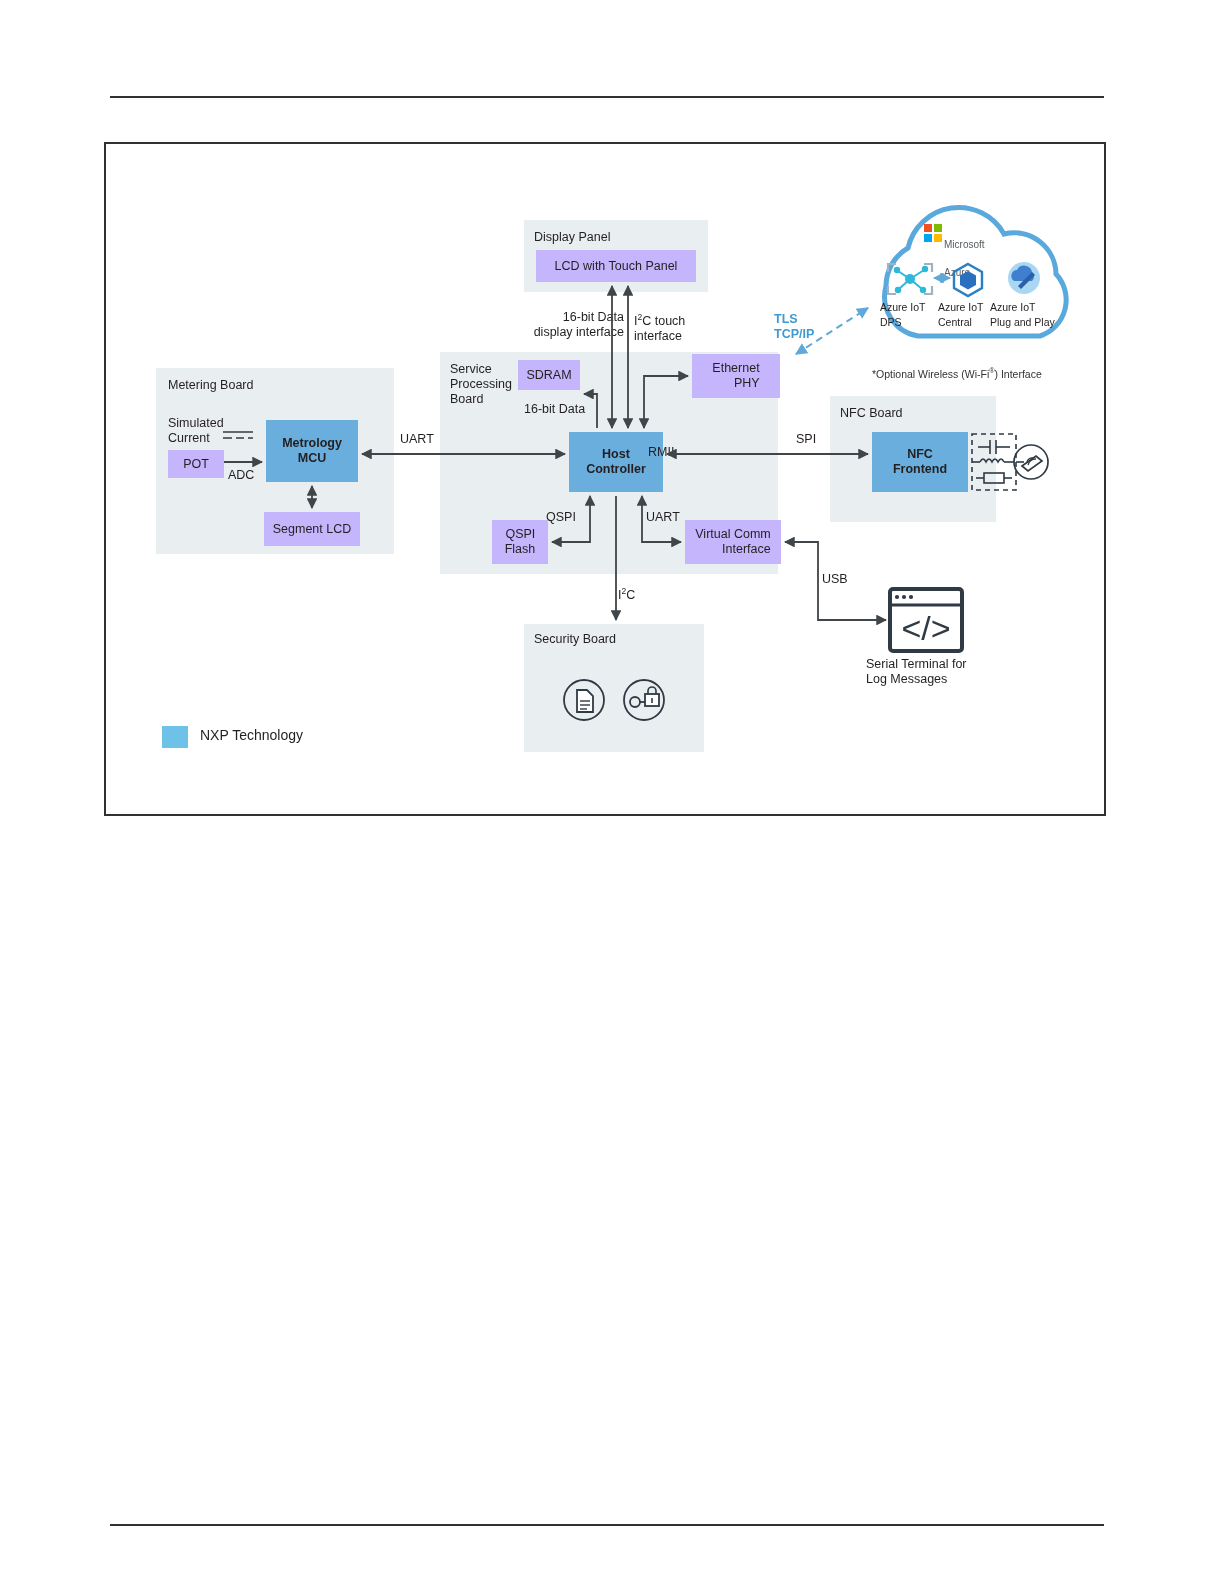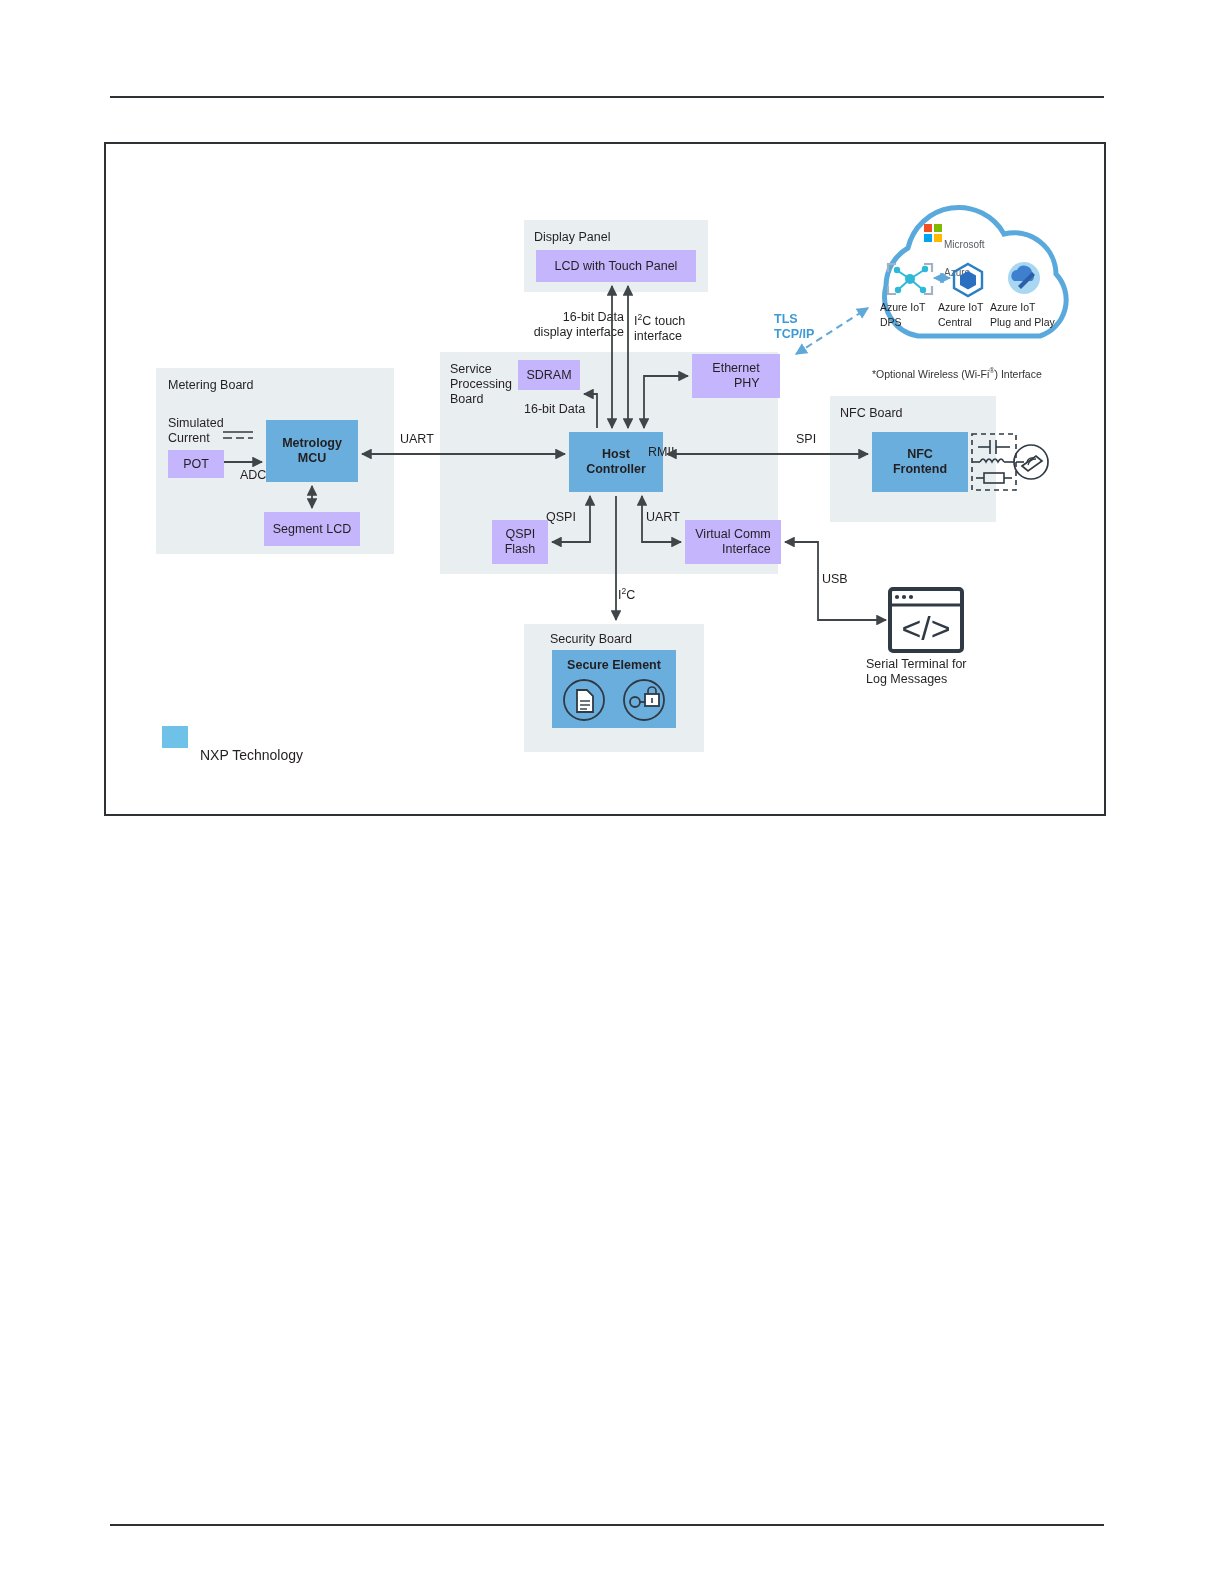--- a/index.html
+++ b/index.html
@@ -103,40 +103,40 @@
   <div class="board" style="left:418px; top:76px; width:184px; height:72px;"></div>
   <div class="board" style="left:724px; top:252px; width:166px; height:126px;"></div>
   <div class="board" style="left:418px; top:480px; width:180px; height:128px;"></div>
 
   <div class="board-title" style="left:62px; top:234px;">Metering Board</div>
   <div class="board-title" style="left:344px; top:218px;">Service
 Processing
 Board</div>
   <div class="board-title" style="left:428px; top:86px;">Display Panel</div>
   <div class="board-title" style="left:734px; top:262px;">NFC Board</div>
-  <div class="board-title" style="left:444px; top:488px;">Security Board</div>
+  <div class="board-title" style="left:428px; top:488px;">Security Board</div>
 
   <div class="lbl" style="left:62px; top:272px;">Simulated
 Current</div>
 
   <svg class="overlay" style="left:0; top:0;">
     <line x1="117" y1="288" x2="147" y2="288" stroke="#3f4548" stroke-width="1.6"></line>
     <line x1="117" y1="294" x2="126" y2="294" stroke="#3f4548" stroke-width="1.6"></line>
     <line x1="130" y1="294" x2="138" y2="294" stroke="#3f4548" stroke-width="1.6"></line>
     <line x1="142" y1="294" x2="147" y2="294" stroke="#3f4548" stroke-width="1.6"></line>
   </svg>
 
   <div class="blk blk-light" style="left:62px; top:306px; width:56px; height:28px;">POT</div>
 
   <div class="blk blk-dark" style="left:160px; top:276px; width:92px; height:62px; white-space:pre-line;">Metrology
 MCU</div>
 
   <div class="blk blk-light" style="left:158px; top:368px; width:96px; height:34px;">Segment LCD</div>
 
-  <div class="lbl" style="left:134px; top:324px;">ADC</div>
+  <div class="lbl" style="left:122px; top:324px;">ADC</div>
 
   <div class="blk blk-light" style="left:430px; top:106px; width:160px; height:32px;">LCD with Touch Panel</div>
 
   <div class="lbl lbl-r" style="left:406px; top:166px; width:112px;">16-bit Data
 display interface</div>
 
   <div class="lbl" style="left:528px; top:166px; width:110px;"><span>I</span><sup>2</sup><span style="white-space:pre-line;">C touch
 interface</span></div>
 
   <div class="blk blk-light" style="left:412px; top:216px; width:62px; height:30px;">SDRAM</div>
@@ -160,21 +160,20 @@
 
   <div class="lbl" style="left:294px; top:288px;">UART</div>
   <div class="lbl" style="left:690px; top:288px;">SPI</div>
   <div class="lbl" style="left:716px; top:428px;">USB</div>
 
   <div class="lbl" style="left:512px; top:440px;"><span>I</span><sup>2</sup><span>C</span></div>
 
   <div class="lbl lbl-c lbl-blue" style="left:668px; top:168px; width:70px;">TLS
 TCP/IP</div>
 
-  <div class="blk blk-dark" style="left:446px; top:506px; width:124px; height:78px; align-items:flex-start; padding-top:8px;">Secure Element</div>
 
   <svg class="overlay">
 
     <g stroke="#2f3a44" fill="none" stroke-width="1.8">
       <circle cx="478" cy="556" r="20"></circle>
       <path d="M471 546 h10 l6 6 v16 h-16 z" fill="#ffffff"></path>
       <line x1="474" y1="557" x2="484" y2="557" stroke-width="1.4"></line>
       <line x1="474" y1="561" x2="484" y2="561" stroke-width="1.4"></line>
       <line x1="474" y1="565" x2="481" y2="565" stroke-width="1.4"></line>
     </g>
@@ -291,21 +290,21 @@
   <div class="lbl lbl-c lbl-small" style="left:774px; top:156px; width:62px;">Azure IoT
 DPS</div>
   <div class="lbl lbl-c lbl-small" style="left:832px; top:156px; width:62px;">Azure IoT
 Central</div>
   <div class="lbl lbl-c lbl-small" style="left:884px; top:156px; width:78px;">Azure IoT
 Plug and Play</div>
 
   <div class="lbl lbl-c lbl-small" style="left:766px; top:220px; width:196px; color:#333;"><span>*Optional Wireless (Wi-Fi</span><sup>®</sup><span>) Interface</span></div>
 
   <div class="legend-swatch" style="left:56px; top:582px;"></div>
-  <div class="lbl" style="left:94px; top:584px; font-size:14px;margin-top:20px;">NXP Technology</div>
+  <div class="lbl" style="left:94px; top:584px; font-size:14px;">NXP Technology</div>
 
   <svg class="overlay">
     <defs>
       <marker id="ah" viewBox="0 0 10 10" refX="9" refY="5" markerWidth="6" markerHeight="6" orient="auto-start-reverse">
         <path d="M 0 0 L 10 5 L 0 10 z" fill="#3f4548"></path>
       </marker>
       <marker id="ahb" viewBox="0 0 10 10" refX="9" refY="5" markerWidth="6" markerHeight="6" orient="auto-start-reverse">
         <path d="M 0 0 L 10 5 L 0 10 z" fill="#5fa8da"></path>
       </marker>
     </defs>

